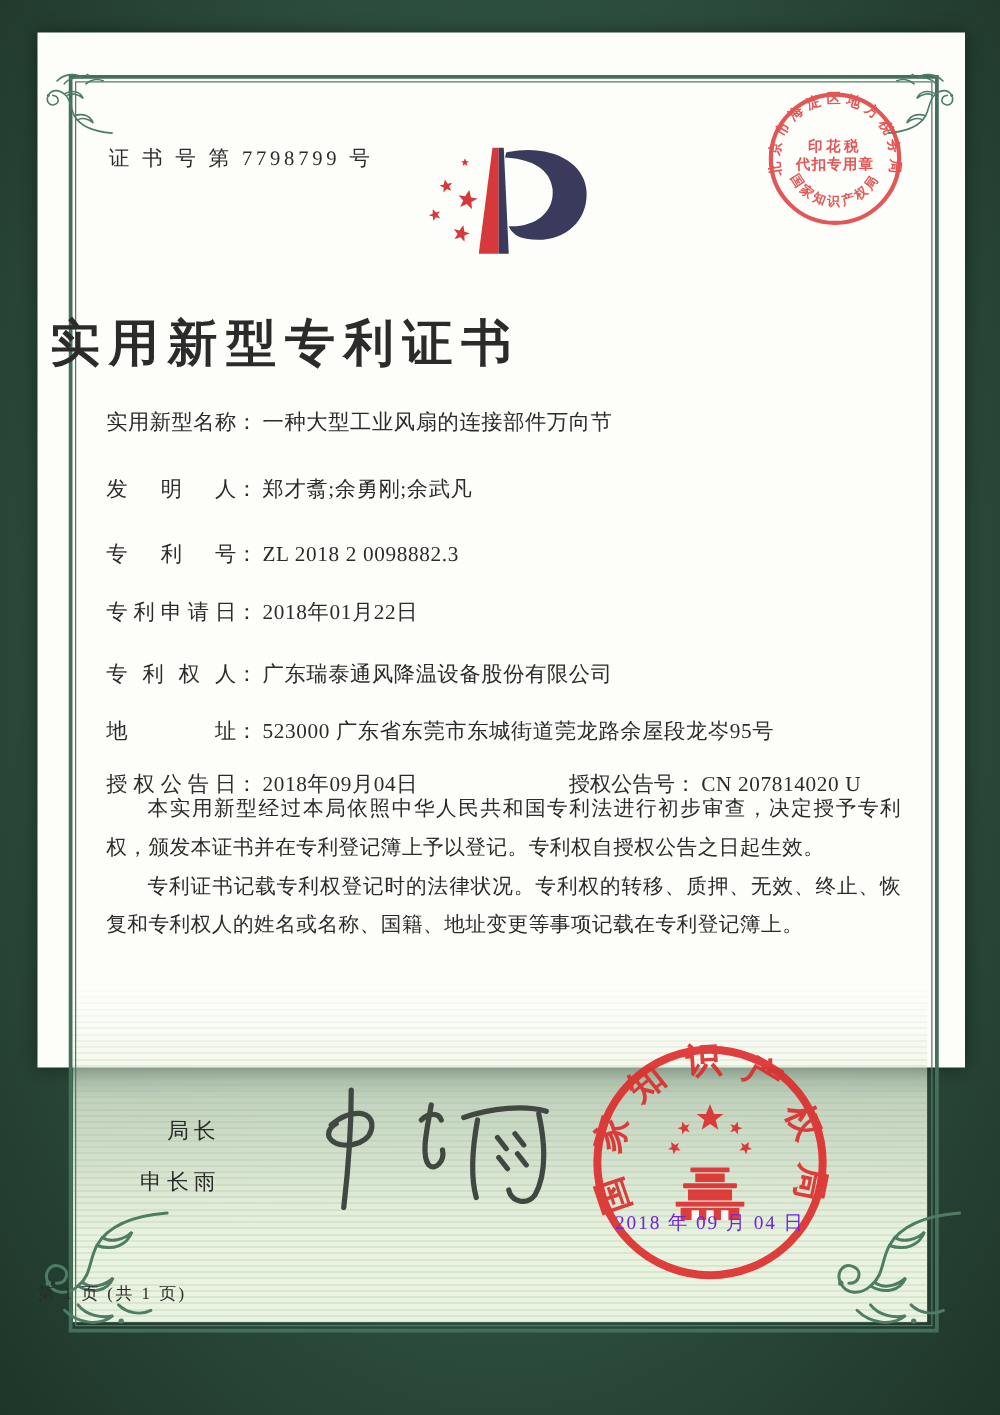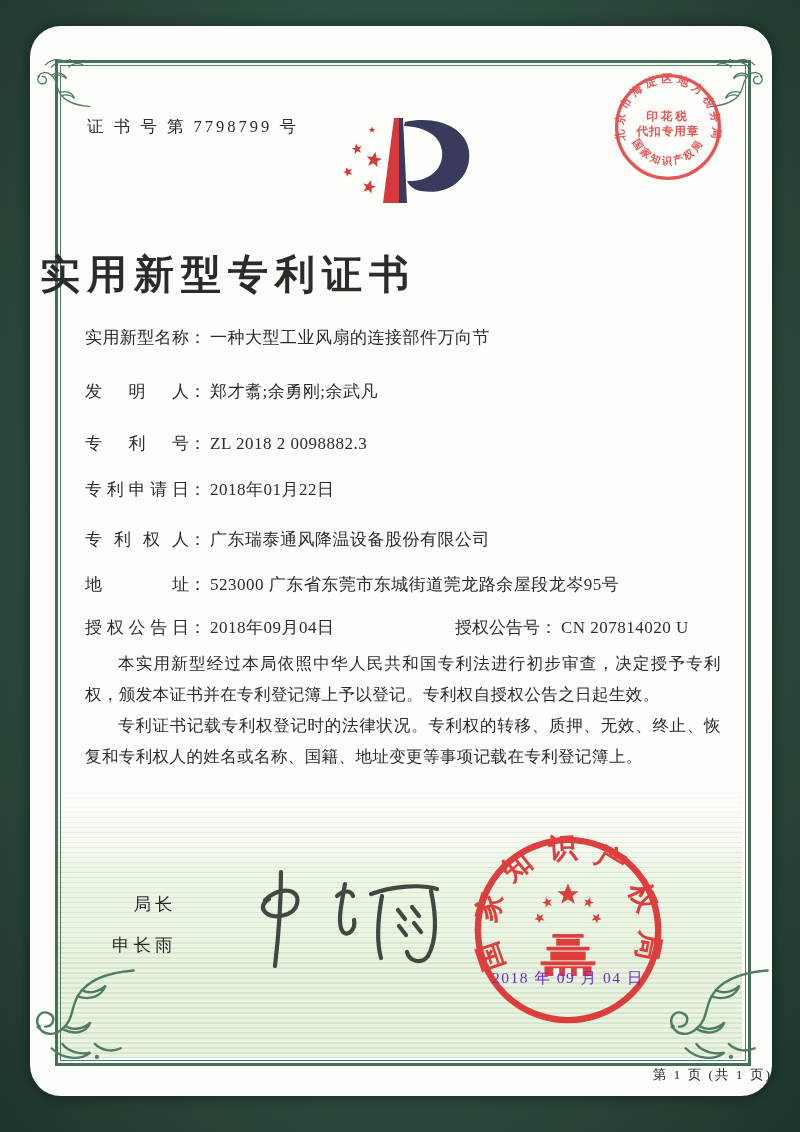--- a/index.html
+++ b/index.html
@@ -1,47 +1,47 @@
 <!DOCTYPE html>
 <html><head>
 <meta charset="utf-8">
 <style>
   html,body{margin:0;padding:0;width:800px;height:1132px;overflow:hidden;}
   body{background:radial-gradient(ellipse at 50% 45%, #33584485 0%, #2e5040 55%, #1e3529 100%) #2e5040;
        font-family:"Liberation Serif","DejaVu Serif",serif;color:#2b2b2b;}
-  .page{position:absolute;left:30px;top:26px;width:742px;height:1070px;background:#fdfdfa;
-        box-shadow:0 0 14px rgba(0,0,0,.45);border-radius:31px;}
+  .page{position:absolute;left:30px;top:26px;width:742px;height:828px;background:#fdfdfa;
+        box-shadow:0 0 14px rgba(0,0,0,.45);}
   .frame{position:absolute;left:25px;top:34px;width:690px;height:1000px;border:3px solid #44705a;z-index:1;}
   .frame-inner{position:absolute;left:2px;top:2px;right:2px;bottom:2px;border:1px solid #4e7d63;}
   .wash{position:absolute;left:28px;top:756px;width:684px;height:276px;z-index:0;
         background:
           repeating-linear-gradient(180deg, rgba(150,190,135,.22) 0 1.5px, rgba(0,0,0,0) 1.5px 5px),
           linear-gradient(180deg, rgba(233,243,224,0) 0%, rgba(233,243,224,.8) 35%, #eaf3e1 75%);
         -webkit-mask-image:linear-gradient(180deg, transparent 0, #000 30%);
         mask-image:linear-gradient(180deg, transparent 0, #000 30%);}
   .cert-no{position:absolute;left:57px;top:90px;font-size:16.5px;letter-spacing:3px;z-index:2;}
   .title{position:absolute;left:10px;right:0;top:194px;text-align:left;font-size:40px;font-weight:600;
          letter-spacing:7px;z-index:2;}
   .field{position:absolute;left:55px;font-size:17px;z-index:2;white-space:nowrap;}
   .lbl{display:inline-block;width:104px;text-align:justify;text-align-last:justify;}
   .colon{display:inline-block;}
   .val{padding-left:4px;letter-spacing:.5px;}
-  .paras{position:absolute;left:55px;top:622px;width:636px;z-index:2;font-size:16.5px;
+  .paras{position:absolute;left:55px;top:605px;width:636px;z-index:2;font-size:16.5px;
          line-height:31px;text-align:justify;letter-spacing:.4px;}
   .paras p{margin:0;text-indent:2em;}
   .signer{position:absolute;left:82px;top:866px;z-index:2;
           font-family:"Liberation Sans","DejaVu Sans",sans-serif;font-size:17.5px;letter-spacing:4px;text-align:right;}
   .signer div{margin-bottom:17px;}
   .sig{position:absolute;left:205px;top:840px;z-index:3;}
   .stamp{position:absolute;left:582px;top:45px;z-index:4;opacity:.92;}
   .seal{position:absolute;left:440px;top:806px;z-index:4;opacity:.9;}
   .seal-date{position:absolute;left:462px;top:942px;z-index:5;font-size:15.5px;letter-spacing:1.5px;
              color:#6d28d9;white-space:nowrap;}
-  .footer{position:absolute;left:0;width:742px;top:1000px;text-align:right;font-size:13.5px;
-          letter-spacing:2px;z-index:2;margin-top:40px;}
+  .footer{position:absolute;left:0;width:742px;top:1000px;text-align:left;font-size:13.5px;
+          letter-spacing:2px;z-index:2;}
   .logo{position:absolute;left:302px;top:92px;z-index:2;}
   .flourish{position:absolute;z-index:1;}
   svg text{font-family:"Liberation Serif","DejaVu Serif",serif;}
 </style>
 </head>
 <body>
 
 <svg width="0" height="0" style="position:absolute">
   <defs>
     <path id="star5" d="M0,-10 L2.94,-3.09 L9.51,-3.09 L4.05,1.18 L5.88,8.09 L0,4 L-5.88,8.09 L-4.05,1.18 L-9.51,-3.09 L-2.94,-3.09 Z"></path>

